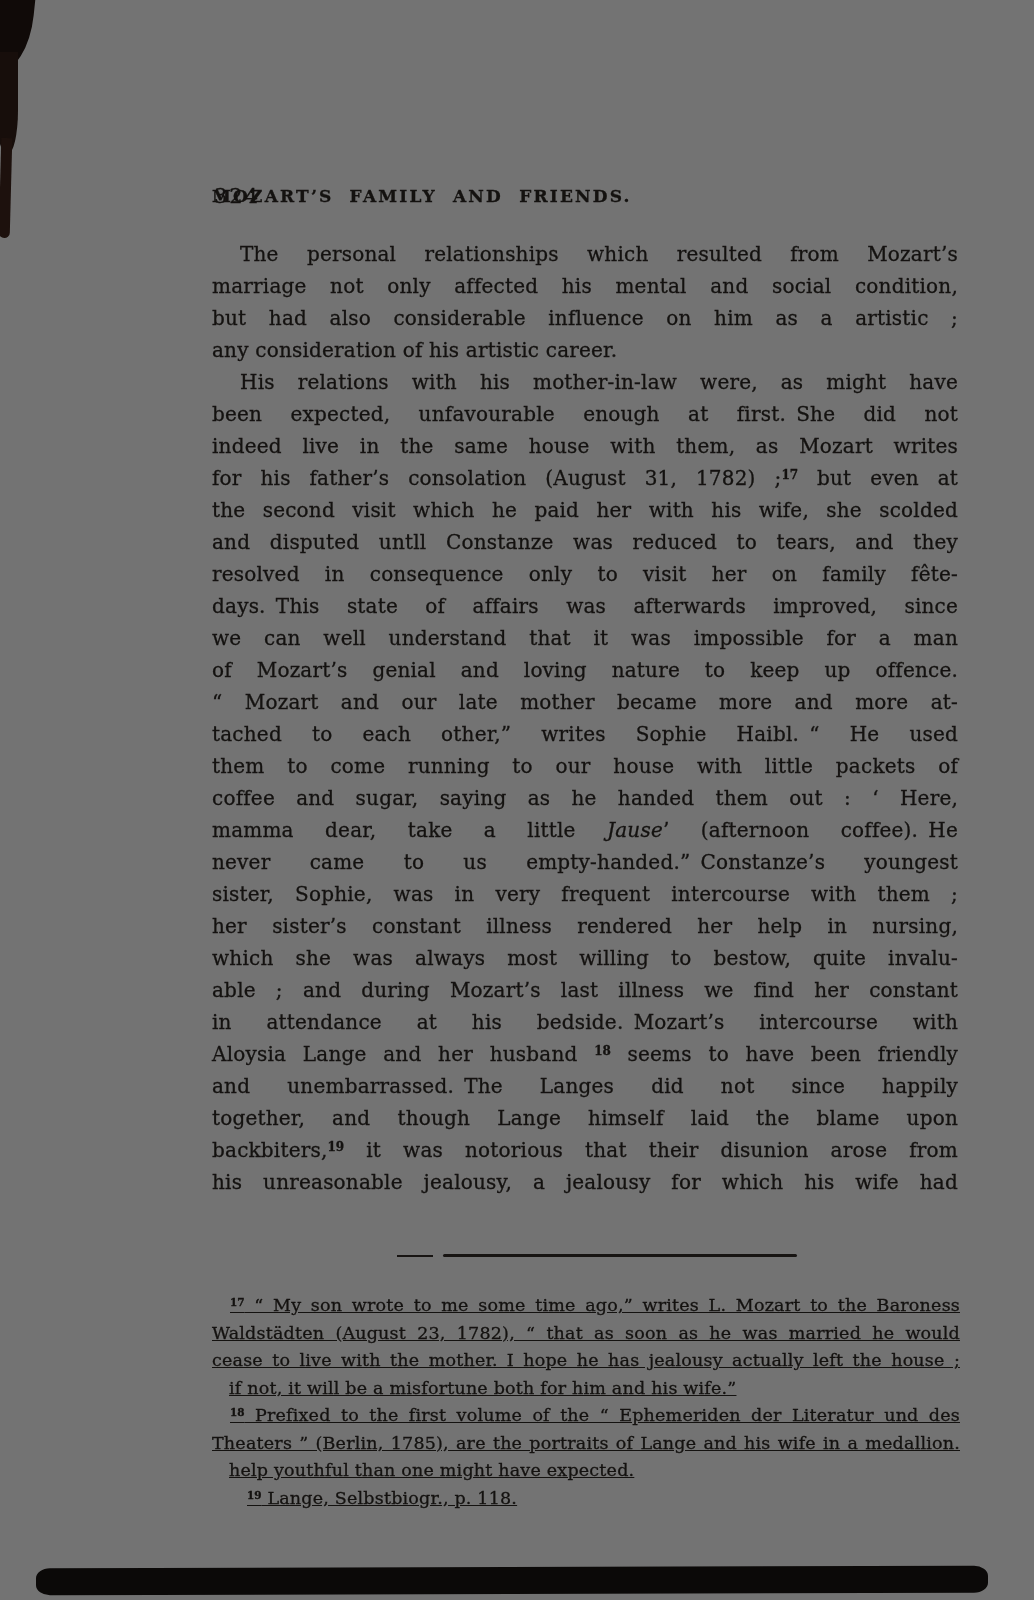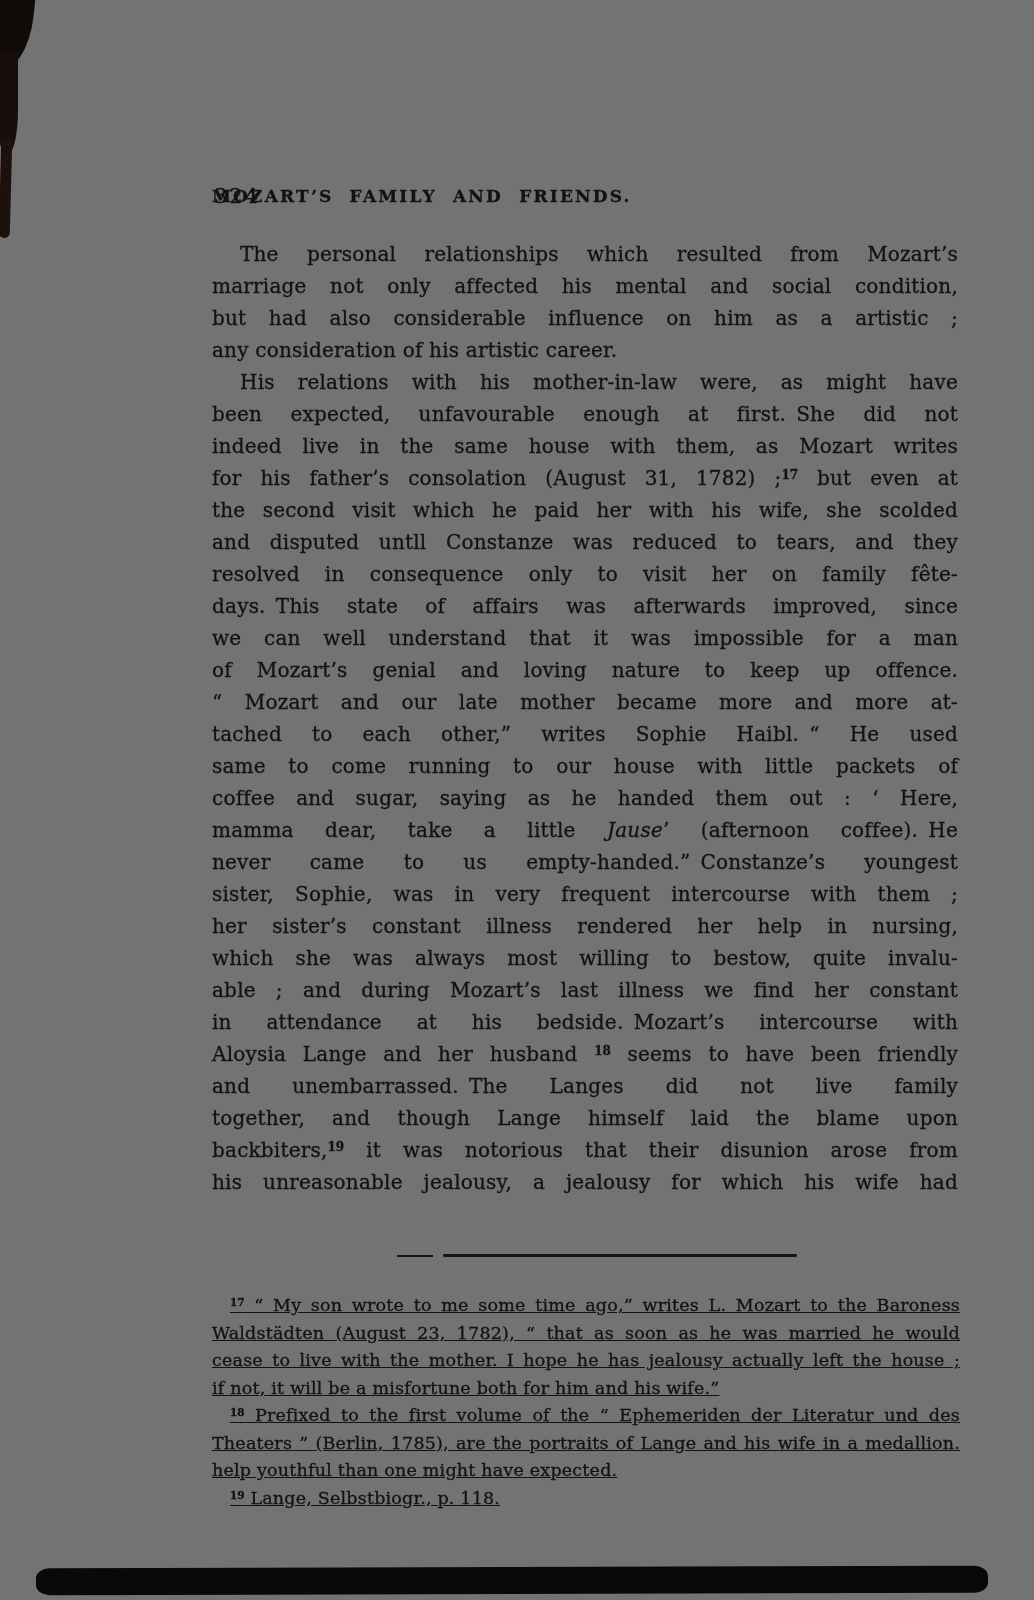--- a/index.html
+++ b/index.html
@@ -23,21 +23,21 @@
   sup{font-size:0.6em;line-height:0;vertical-align:0.5em;font-weight:bold;
     letter-spacing:0;}
   
   .rule{position:absolute;top:1253px;left:397px;width:402px;height:5px;}
   .rule .dash{position:absolute;left:0;top:2px;width:36px;height:2px;background:#171412;}
   .rule .long{position:absolute;left:46px;top:1px;width:354px;height:3px;background:#171412;border-radius:2px;}
   
   .footnotes{position:absolute;left:212px;top:1292px;width:748px;
     font-size:17.5px;line-height:27.5px;letter-spacing:0.2px;}
   .fl{text-align:justify;text-align-last:justify;text-decoration:underline;}
-  .fl.last{text-align-last:left;}
+  .fl.last{text-align-last:left;margin-left:17px;}
   .fl.ind{text-indent:18px;}
   
   .art{position:absolute;}
   .a1{position:absolute;left:-10px;top:-12px;width:42px;height:84px;background:#100a08;
       border-radius:0 0 70% 25%;transform:rotate(6deg);}
   .a2{position:absolute;left:-6px;top:52px;width:24px;height:102px;background:#170e0b;
       border-radius:0 0 45% 60%;}
   .a3{position:absolute;left:0px;top:138px;width:11px;height:100px;background:#1d110d;
       border-radius:0 0 6px 6px;transform:rotate(1.5deg);}
   .art-bottom{position:absolute;left:36px;top:1567px;width:952px;height:27px;
@@ -70,31 +70,31 @@
       <div class="tl">indeed live in the same house with them, as Mozart writes</div>
       <div class="tl">for his father’s consolation (August 31, 1782) ;<sup>17</sup> but even at</div>
       <div class="tl">the second visit which he paid her with his wife, she scolded</div>
       <div class="tl">and disputed untll Constanze was reduced to tears, and they</div>
       <div class="tl">resolved in consequence only to visit her on family fête-</div>
       <div class="tl">days. This state of affairs was afterwards improved, since</div>
       <div class="tl">we can well understand that it was impossible for a man</div>
       <div class="tl">of Mozart’s genial and loving nature to keep up offence.</div>
       <div class="tl">“ Mozart and our late mother became more and more at-</div>
       <div class="tl">tached to each other,” writes Sophie Haibl. “ He used</div>
-      <div class="tl">same to come running to our house with little packets of</div>
+      <div class="tl">them to come running to our house with little packets of</div>
       <div class="tl">coffee and sugar, saying as he handed them out : ‘ Here,</div>
       <div class="tl">mamma dear, take a little <i>Jause</i>’ (afternoon coffee). He</div>
       <div class="tl">never came to us empty-handed.” Constanze’s youngest</div>
       <div class="tl">sister, Sophie, was in very frequent intercourse with them ;</div>
       <div class="tl">her sister’s constant illness rendered her help in nursing,</div>
       <div class="tl">which she was always most willing to bestow, quite invalu-</div>
       <div class="tl">able ; and during Mozart’s last illness we find her constant</div>
       <div class="tl">in attendance at his bedside. Mozart’s intercourse with</div>
       <div class="tl">Aloysia Lange and her husband <sup>18</sup> seems to have been friendly</div>
-      <div class="tl">and unembarrassed. The Langes did not live family</div>
+      <div class="tl">and unembarrassed. The Langes did not since happily</div>
       <div class="tl">together, and though Lange himself laid the blame upon</div>
       <div class="tl">backbiters,<sup>19</sup> it was notorious that their disunion arose from</div>
       <div class="tl">his unreasonable jealousy, a jealousy for which his wife had</div>
     </div>
 
   <div class="rule">
     <div class="dash"></div>
     <div class="long"></div>
   </div>
 

